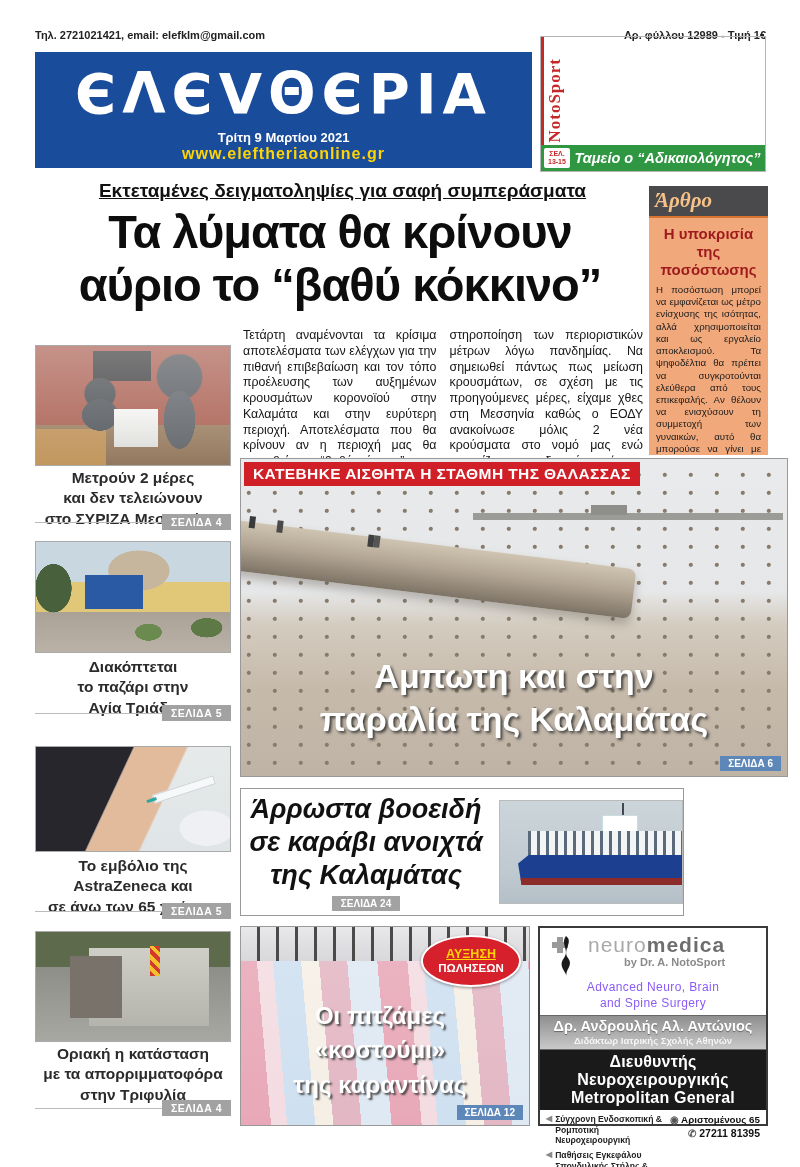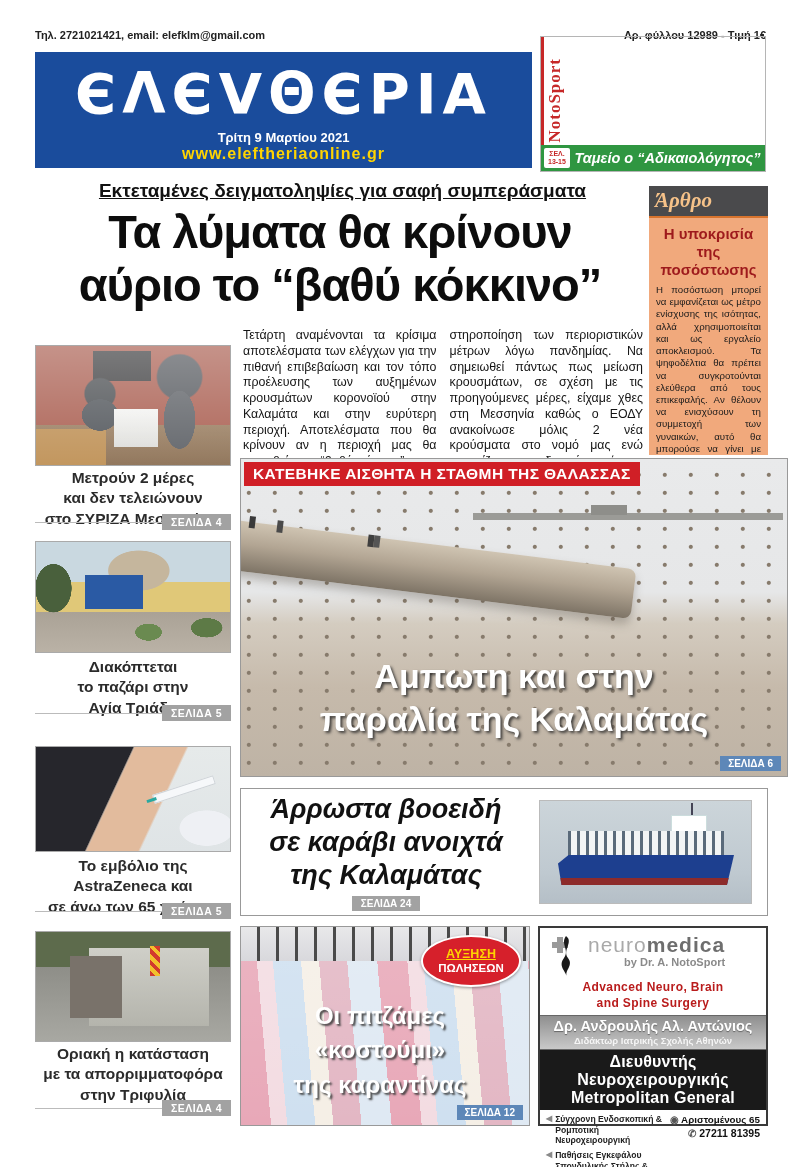--- a/index.html
+++ b/index.html
@@ -119,21 +119,21 @@
   .jetty:after{content:"";position:absolute;left:40px;top:-6px;width:6px;height:12px;background:#3a3a3a;
          box-shadow:28px 1px 0 #4a4a4a,120px 4px 0 #3f3f3f,126px 4px 0 #555;}
   .redstrip{position:absolute;left:3px;top:3px;background:#d01f26;color:#fff;font-weight:800;
             font-size:15.5px;padding:3px 9px;letter-spacing:.4px;}
   .sea-overlay{position:absolute;left:0;right:0;bottom:34px;text-align:center;color:#fff;font-weight:800;
             font-size:34px;line-height:1.28;text-shadow:2px 2px 3px rgba(40,40,40,.85);white-space:pre-line;}
   .photo-badge{position:absolute;right:6px;bottom:5px;background:#5d87b8;color:#fff;font-weight:800;
             font-size:10px;padding:2px 8px;}
 
   
-  .cattle{left:240px;top:788px;width:528px;height:128px;border:1px solid #999;box-sizing:border-box;
+  .cattle{left:240px;top:788px;width:444px;height:128px;border:1px solid #999;box-sizing:border-box;
           display:flex;align-items:center;}
   .cattle-left{width:290px;text-align:center;}
   .cattle-head{font-style:italic;font-weight:bold;font-size:27px;line-height:1.22;color:#111;white-space:pre-line;}
   .cattle-badge{display:inline-block;background:#a2a2a2;color:#fff;font-weight:800;font-size:10px;
           padding:2px 9px;margin-top:4px;}
   .shipphoto{position:relative;width:213px;height:104px;margin-left:8px;border:1px solid #bbb;box-sizing:border-box;
           background:linear-gradient(to bottom,#ccd5da 0%,#bfc9d0 70%,#b5bfc7 100%);overflow:hidden;}
   .hull{position:absolute;left:18px;bottom:18px;width:176px;height:30px;background:#1d3f8f;
         clip-path:polygon(0 28%,6% 0,100% 0,96% 100%,2% 100%);}
   .hull:after{content:"";position:absolute;left:0;bottom:0;width:100%;height:7px;background:#8d2b2b;}
@@ -162,21 +162,21 @@
 
   
   .ad{left:538px;top:926px;width:230px;height:200px;border:2px solid #3a3a3a;box-sizing:border-box;background:#fff;
       display:flex;flex-direction:column;}
   .ad-logo{display:flex;align-items:flex-start;padding:6px 6px 0 10px;}
   .ad-logomark{width:34px;height:44px;flex:0 0 auto;}
   .ad-logotext{margin-left:4px;line-height:1;}
   .ad-neuro{font-size:21px;color:#a9a9a9;letter-spacing:1px;}
   .ad-medica{font-size:21px;color:#6e6e6e;font-weight:bold;letter-spacing:1px;}
   .ad-by{display:block;text-align:right;font-size:11px;font-weight:bold;color:#8a8a8a;margin-top:2px;}
-  .ad-tag{text-align:center;font-weight:700;color:#b91c1c;font-size:12px;line-height:1.3;margin-top:2px;
+  .ad-tag{text-align:center;font-weight:400;color:#8b5cf6;font-size:12px;line-height:1.3;margin-top:2px;
           letter-spacing:.4px;white-space:pre-line;}
   .ad-graybar{margin-top:4px;background:linear-gradient(to bottom,#8f8f8f,#c9c9c9);text-align:center;
           padding:2px 0 3px;border-top:1px solid #666;border-bottom:1px solid #666;}
   .ad-name{color:#fff;font-weight:800;font-size:14.5px;line-height:1.15;text-shadow:0 1px 1px #666;}
   .ad-title{color:#f5f5f5;font-weight:bold;font-size:9.5px;}
   .ad-blackbar{background:#1a1a1a;color:#fff;text-align:center;font-weight:bold;font-size:16px;
           padding:3px 0;letter-spacing:.2px;}
   .ad-info{display:flex;padding:4px 6px 0;flex:1;}
   .ad-bullets{width:56%;}
   .ad-bullet{display:flex;font-size:8.6px;font-weight:bold;color:#222;line-height:1.25;margin-bottom:4px;}

